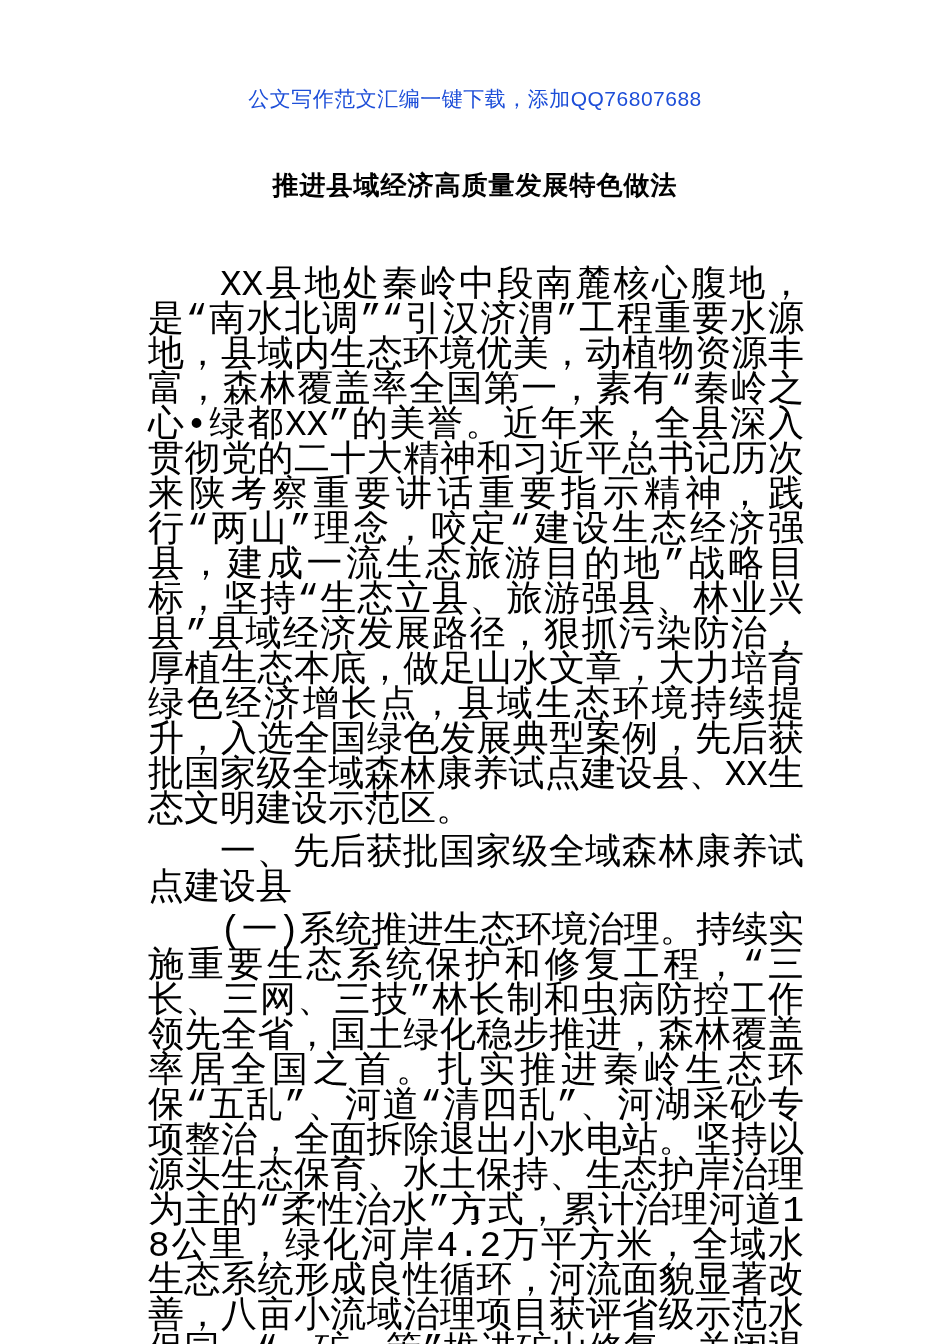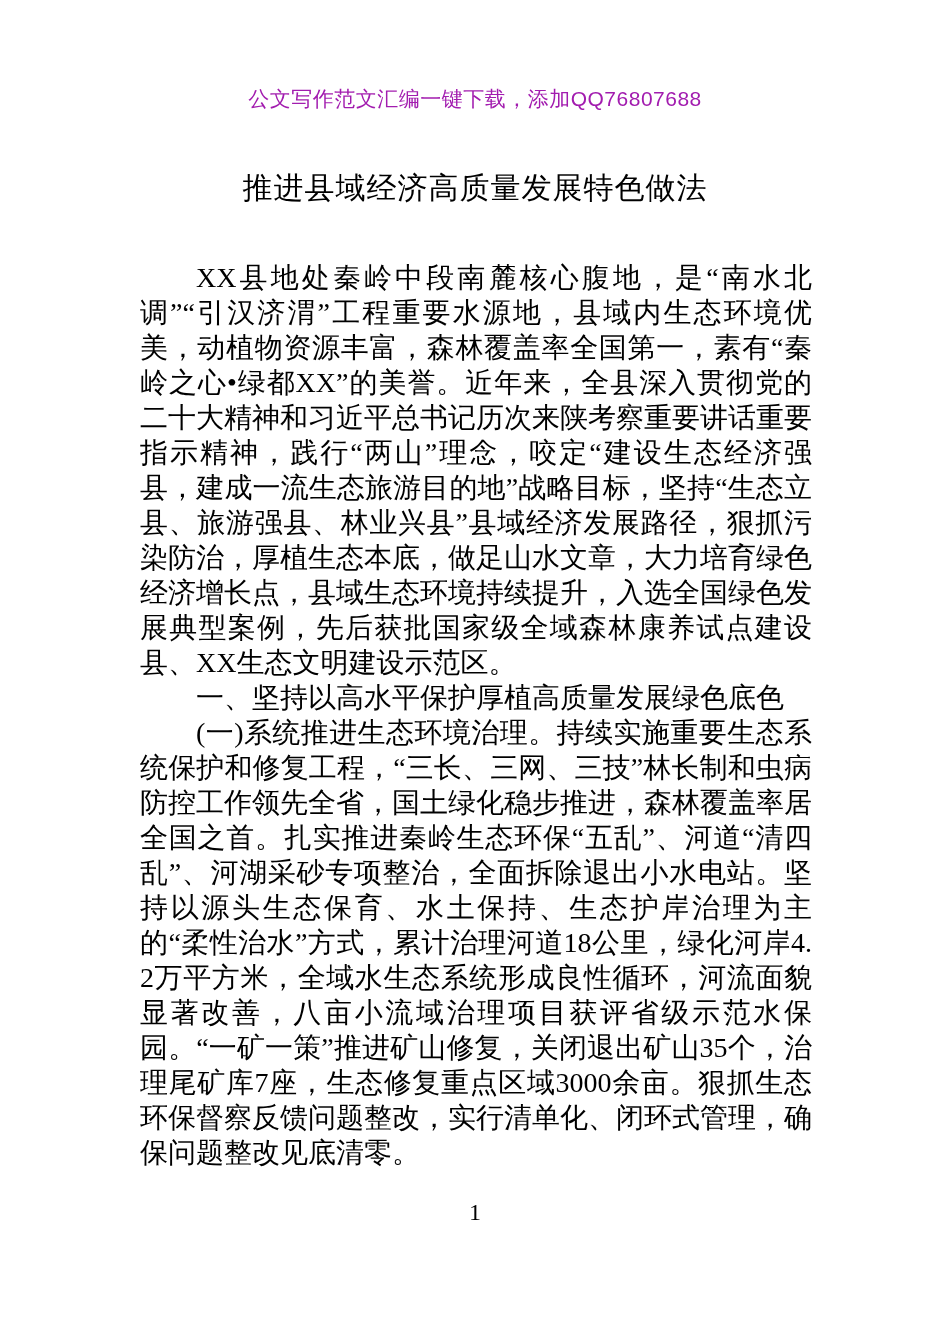--- a/index.html
+++ b/index.html
@@ -31,58 +31,59 @@
     font-weight: 400;
     letter-spacing: 0.5px;
   }
   .title {
     position: absolute;
     top: 168px;
     left: 0;
     width: 100%;
     margin: 0;
     text-align: center;
-    font-size: 30px;
-    font-weight: normal;
+    font-size: 26px;
+    font-weight: bold;
     letter-spacing: 1px;
   }
   .body {
     position: absolute;
     top: 260px;
     left: 140px;
     width: 672px;
   }
   .body p {
-    margin: 0;
-    font-size: 28px;
+    margin: 8px;
+    font-size: 36px;
     line-height: 35px;
     text-align: justify;
     text-justify: inter-ideograph;
     text-indent: 2em;
     word-break: break-all;
+    font-family: Liberation Mono, monospace;
   }
   .pagenum {
     position: absolute;
     bottom: 118px;
     left: 0;
     width: 100%;
     text-align: center;
     font-size: 24px;
   }
 </style>
 </head>
 <body>
 
 <div class="page">
 
-  <div class="promo" style="color: #a21caf;">公文写作范文汇编一键下载，添加QQ76807688</div>
+  <div class="promo" style="color: #1d4ed8;">公文写作范文汇编一键下载，添加QQ76807688</div>
 
   <h1 class="title">推进县域经济高质量发展特色做法</h1>
 
   <div class="body">
     <p>XX县地处秦岭中段南麓核心腹地，是“南水北调”“引汉济渭”工程重要水源地，县域内生态环境优美，动植物资源丰富，森林覆盖率全国第一，素有“秦岭之心•绿都XX”的美誉。近年来，全县深入贯彻党的二十大精神和习近平总书记历次来陕考察重要讲话重要指示精神，践行“两山”理念，咬定“建设生态经济强县，建成一流生态旅游目的地”战略目标，坚持“生态立县、旅游强县、林业兴县”县域经济发展路径，狠抓污染防治，厚植生态本底，做足山水文章，大力培育绿色经济增长点，县域生态环境持续提升，入选全国绿色发展典型案例，先后获批国家级全域森林康养试点建设县、XX生态文明建设示范区。</p>
-    <p>一、坚持以高水平保护厚植高质量发展绿色底色</p>
+    <p>一、先后获批国家级全域森林康养试点建设县</p>
     <p>(一)系统推进生态环境治理。持续实施重要生态系统保护和修复工程，“三长、三网、三技”林长制和虫病防控工作领先全省，国土绿化稳步推进，森林覆盖率居全国之首。扎实推进秦岭生态环保“五乱”、河道“清四乱”、河湖采砂专项整治，全面拆除退出小水电站。坚持以源头生态保育、水土保持、生态护岸治理为主的“柔性治水”方式，累计治理河道18公里，绿化河岸4.2万平方米，全域水生态系统形成良性循环，河流面貌显著改善，八亩小流域治理项目获评省级示范水保园。“一矿一策”推进矿山修复，关闭退出矿山35个，治理尾矿库7座，生态修复重点区域3000余亩。狠抓生态环保督察反馈问题整改，实行清单化、闭环式管理，确保问题整改见底清零。</p>
   </div>
 
   <div class="pagenum">1</div>
 
 </div>
 
 </body></html>

